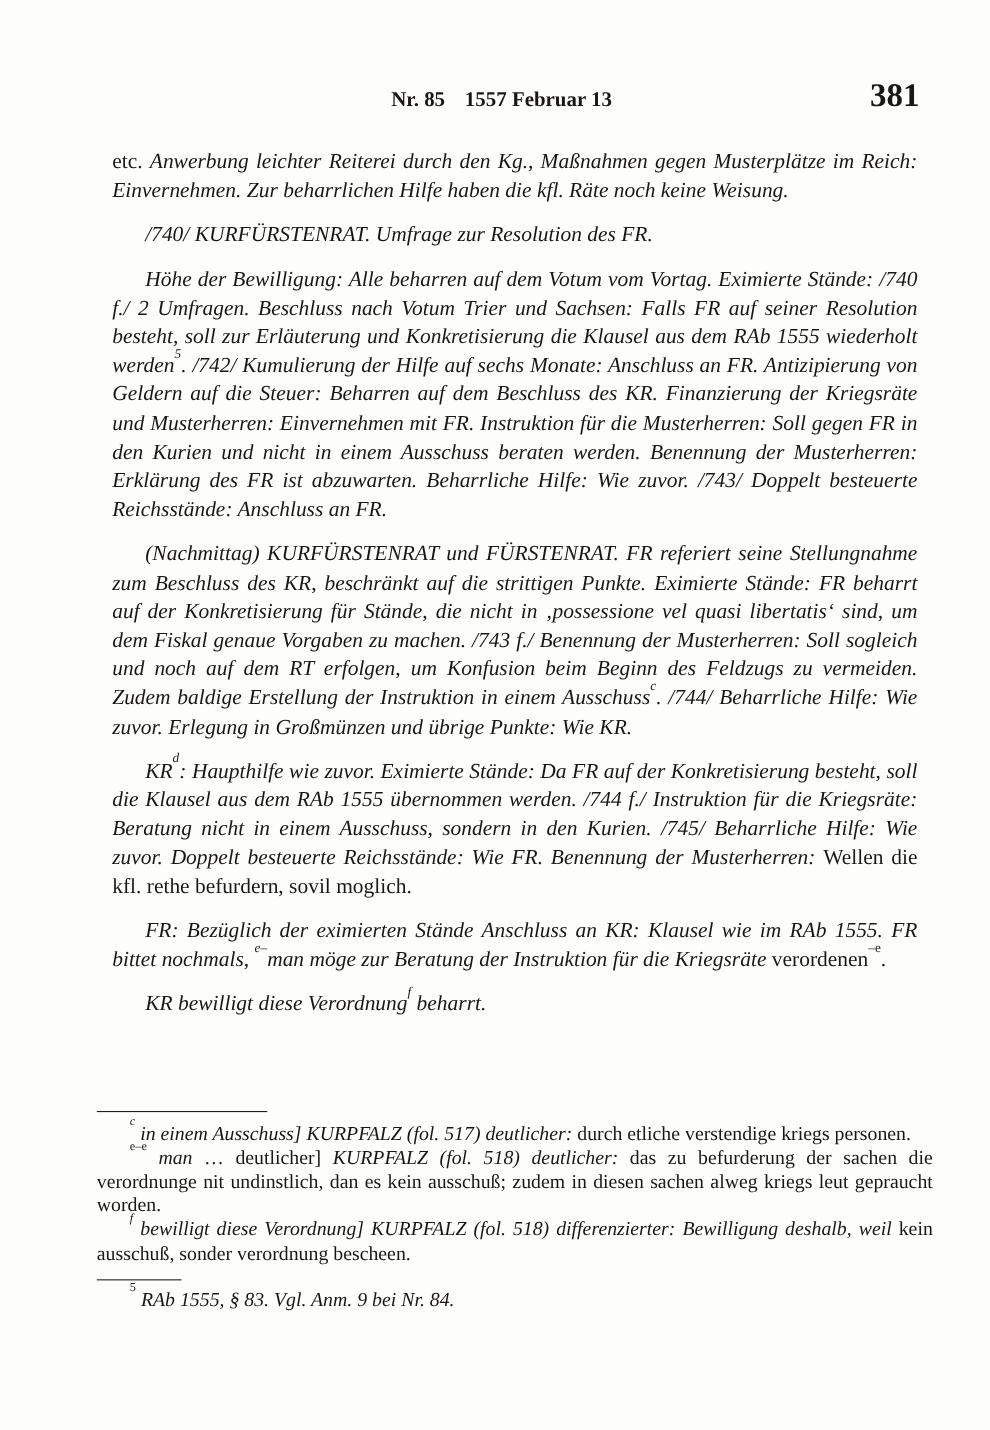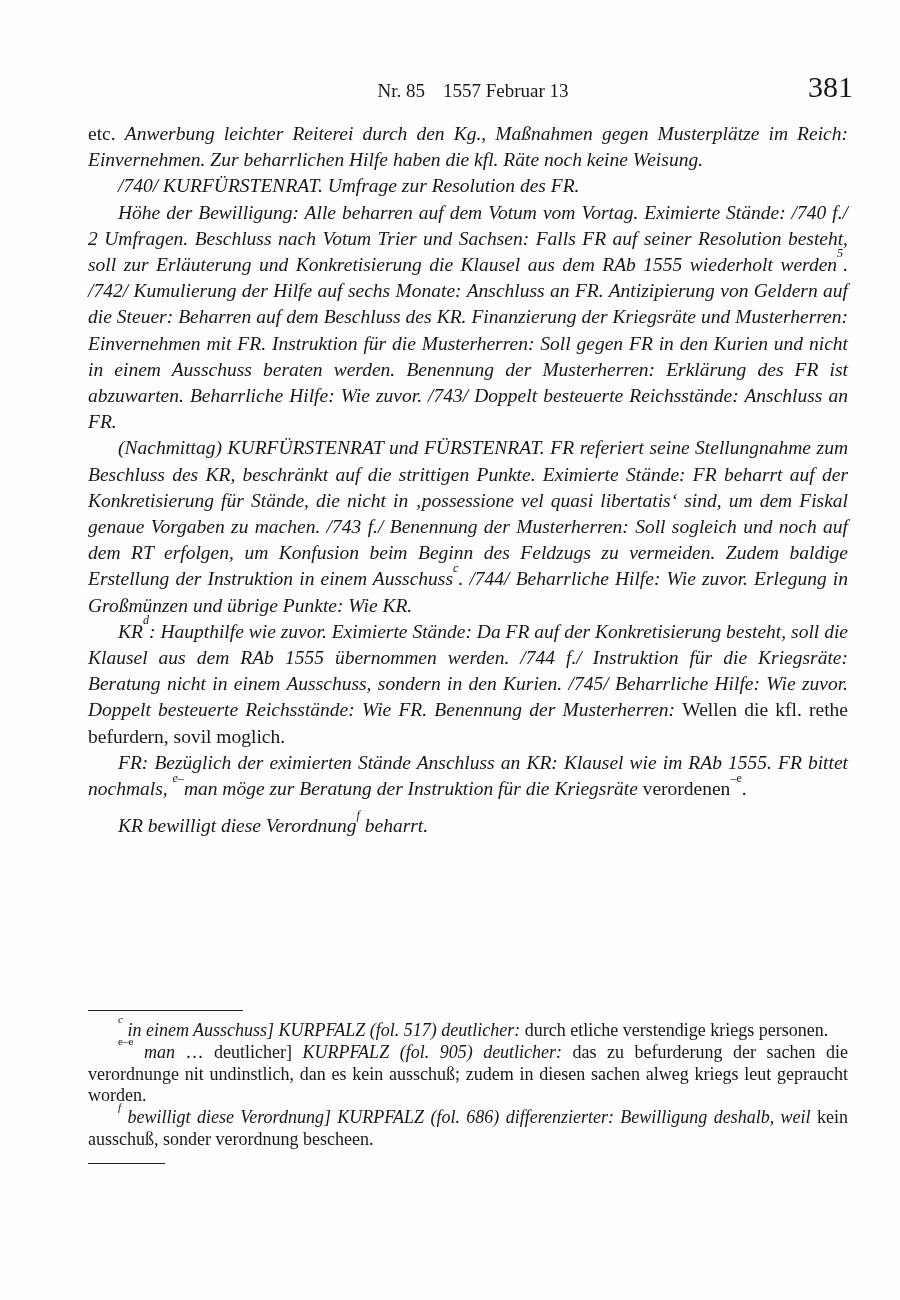--- a/index.html
+++ b/index.html
@@ -5,32 +5,32 @@
   html,body{margin:0;padding:0;}
   .page{
     position:relative;
     width:900px;height:1300px;
     background:#fdfdfb;
     color:#191715;
     font-family:"Liberation Serif", serif;
     overflow:hidden;
   }
   .running-head{
-    position:absolute;left:93px;top:80px;width:760px;
-    font-size:19px;line-height:22px;font-style:normal;
+    position:absolute;left:76px;top:80px;width:760px;
+    font-size:19px;line-height:22px;font-style:normal;font-weight:bold;
   }
   .rh-center{text-align:center;}
   .rh-gap{display:inline-block;width:18px;}
   .page-number{position:absolute;right:0;top:-4px;font-size:30px;}
   .body-text{
     position:absolute;left:88px;top:121px;width:760px;
     font-size:19.5px;line-height:26.2px;
     text-align:justify;
   }
-  .body-text p{margin:0;text-indent:30px;}
+  .body-text p{margin:14px;text-indent:30px;}
   .body-text p.no-indent{text-indent:0;}
   .body-text p.space-before{margin-top:11px;}
   .footnotes{
     position:absolute;left:88px;top:1010px;width:760px;
     font-size:18px;line-height:21.8px;
     text-align:justify;
   }
   .footnotes p{margin:0;text-indent:30px;}
   .fn-sep{height:0;border-top:1.5px solid #211f1d;}
   .sep1{width:155px;margin:0 0 9px 0;}
@@ -58,21 +58,22 @@
       <p><span class="i">(Nachmittag) KURFÜRSTENRAT und FÜRSTENRAT. FR referiert seine Stellungnahme zum Beschluss des KR, beschränkt auf die strittigen Punkte. Eximierte Stände: FR beharrt auf der Konkretisierung für Stände, die nicht in ‚possessione vel quasi libertatis‘ sind, um dem Fiskal genaue Vorgaben zu machen. /743 f./ Benennung der Musterherren: Soll sogleich und noch auf dem RT erfolgen, um Konfusion beim Beginn des Feldzugs zu vermeiden. Zudem baldige Erstellung der Instruktion in einem Ausschuss</span><sup class="i">c</sup><span class="i">. /744/ Beharrliche Hilfe: Wie zuvor. Erlegung in Großmünzen und übrige Punkte: Wie KR.</span></p>
       <p><span class="i">KR</span><sup class="i">d</sup><span class="i">: Haupthilfe wie zuvor. Eximierte Stände: Da FR auf der Konkretisierung besteht, soll die Klausel aus dem RAb 1555 übernommen werden. /744 f./ Instruktion für die Kriegsräte: Beratung nicht in einem Ausschuss, sondern in den Kurien. /745/ Beharrliche Hilfe: Wie zuvor. Doppelt besteuerte Reichsstände: Wie FR. Benennung der Musterherren: </span><span class="r">Wellen die kfl. rethe befurdern, sovil moglich.</span></p>
       <p><span class="i">FR: Bezüglich der eximierten Stände Anschluss an KR: Klausel wie im RAb 1555. FR bittet nochmals, </span><sup class="i">e–</sup><span class="i">man möge zur Beratung der Instruktion für die Kriegsräte </span><span class="r">verordenen</span><sup class="r">–e</sup><span class="r">.</span></p>
       <p class="space-before"><span class="i">KR bewilligt diese Verordnung</span><sup class="i">f</sup><span class="i"> beharrt.</span></p>
     </div>
 
   <div class="footnotes">
     <div class="fn-sep sep1"></div>
     <div id="fn-alpha">
         <p><sup class="i">c</sup><span class="i"> in einem Ausschuss] KURPFALZ (fol. 517) deutlicher: </span><span class="r">durch etliche verstendige kriegs personen.</span></p>
-        <p><sup class="r">e–e</sup><span class="i"> man</span><span class="r"> … deutlicher] </span><span class="i">KURPFALZ (fol. 905) deutlicher: </span><span class="r">das zu befurderung der sachen die verordnunge nit undinstlich, dan es kein ausschuß; zudem in diesen sachen alweg kriegs leut gepraucht worden.</span></p>
-        <p><sup class="i">f</sup><span class="i"> bewilligt diese Verordnung] KURPFALZ (fol. 686) differenzierter: Bewilligung deshalb, weil </span><span class="r">kein ausschuß, sonder verordnung bescheen.</span></p>
+        <p><sup class="r">e–e</sup><span class="i"> man</span><span class="r"> … deutlicher] </span><span class="i">KURPFALZ (fol. 518) deutlicher: </span><span class="r">das zu befurderung der sachen die verordnunge nit undinstlich, dan es kein ausschuß; zudem in diesen sachen alweg kriegs leut gepraucht worden.</span></p>
+        <p><sup class="i">f</sup><span class="i"> bewilligt diese Verordnung] KURPFALZ (fol. 518) differenzierter: Bewilligung deshalb, weil </span><span class="r">kein ausschuß, sonder verordnung bescheen.</span></p>
       </div>
     <div class="fn-sep sep2"></div>
     <div id="fn-num">
+        <p><sup class="r">5</sup><span class="i"> RAb 1555, § 83. Vgl. Anm. 9 bei Nr. 84.</span></p>
       </div>
   </div>
 
 </div>
 
 </body></html>

